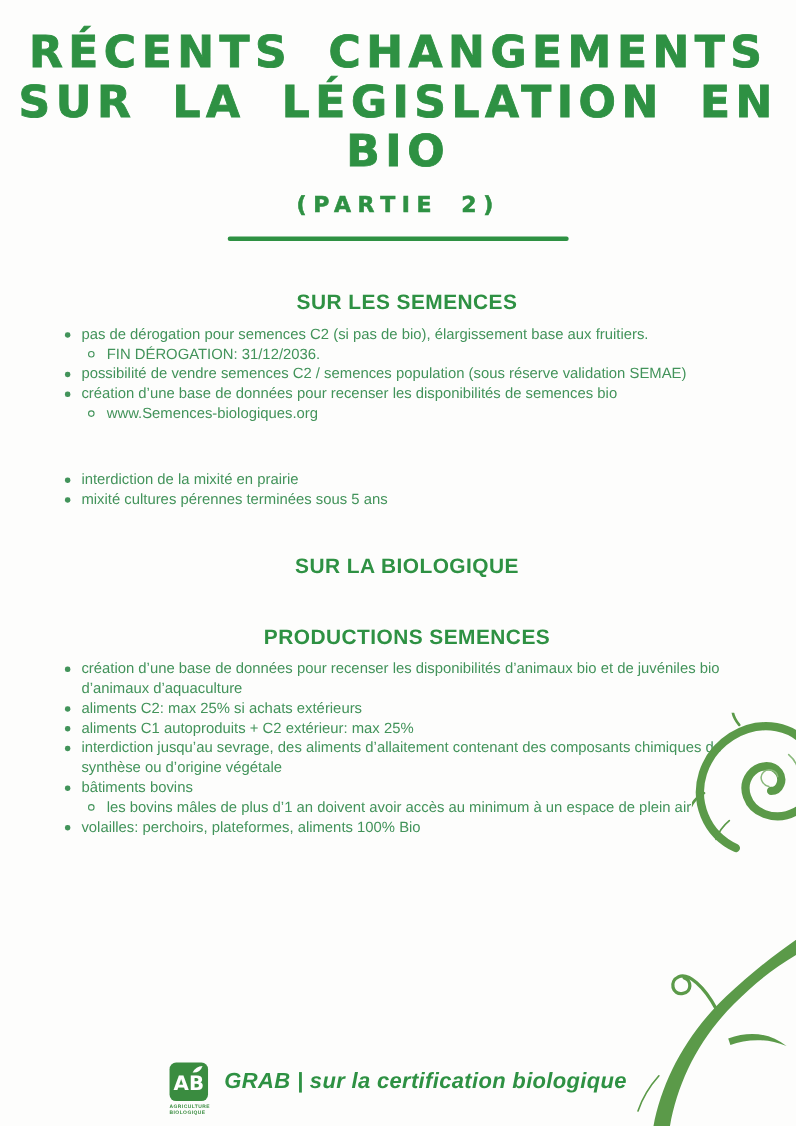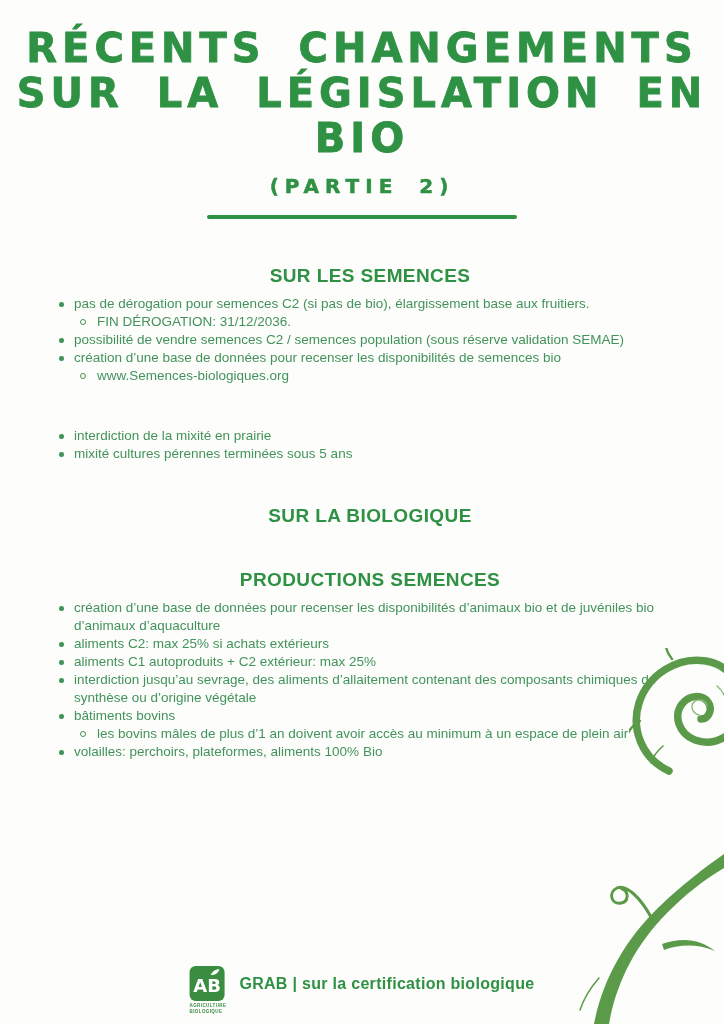--- a/index.html
+++ b/index.html
@@ -110,23 +110,24 @@
     color:var(--logo);
     font-size:4.5px;line-height:5px;
     letter-spacing:0.4px;
     font-weight:bold;
     margin-top:1.5px;
     text-align:center;
   }
   .footer-text{
     color:var(--title);
     font-weight:bold;
-    font-size:16px;
+    font-size:20px;
     line-height:35px;
     letter-spacing:0.3px;
+    font-style:italic;
   }
   
   .swirl{position:absolute;top:648px;right:-27px;width:122px;height:130px;}
   .vine{position:absolute;bottom:0;right:0;width:152px;height:192px;}
 </style>
 </head>
 <body>
 
 <div class="page">
 

